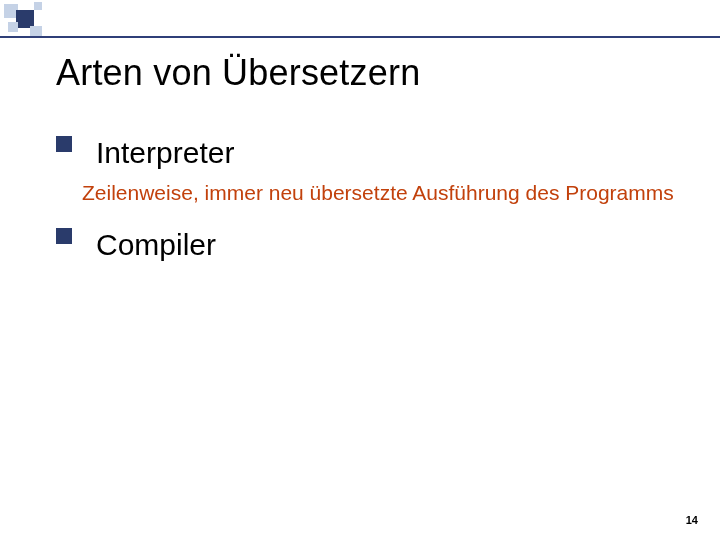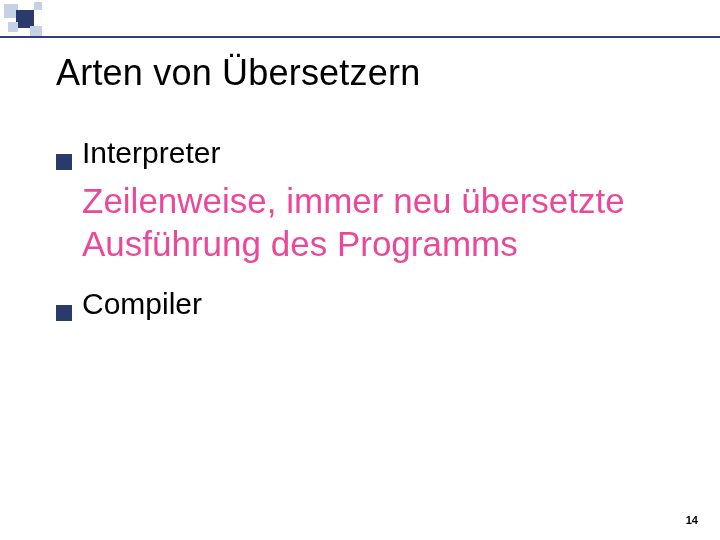--- a/index.html
+++ b/index.html
@@ -34,37 +34,37 @@
   .title {
     font-size: 36px;
     color: #000;
     font-weight: 400;
     margin-bottom: 42px;
     letter-spacing: 0.2px;
   }
   .item { margin-bottom: 14px; }
   .item-head {
     display: flex;
-    align-items: flex-end;
-    gap: 10px;
+    align-items: flex-start;
+    gap: 24px;
     margin-bottom: 10px;
   }
   .bullet {
     width: 16px;
     height: 16px;
     background: #2a3b6b;
     flex: 0 0 16px;
   }
   .item-title {
     font-size: 30px;
     color: #000;
   }
   .item-body {
-    font-size: 35px;
-    color: #ec4899;
+    font-size: 21px;
+    color: #c2410c;
     line-height: 1.22;
     padding-left: 26px;
     margin-bottom: 22px;
   }
   .pagenum {
     position: absolute;
     bottom: 14px;
     right: 22px;
     font-size: 11px;
     font-weight: bold;

